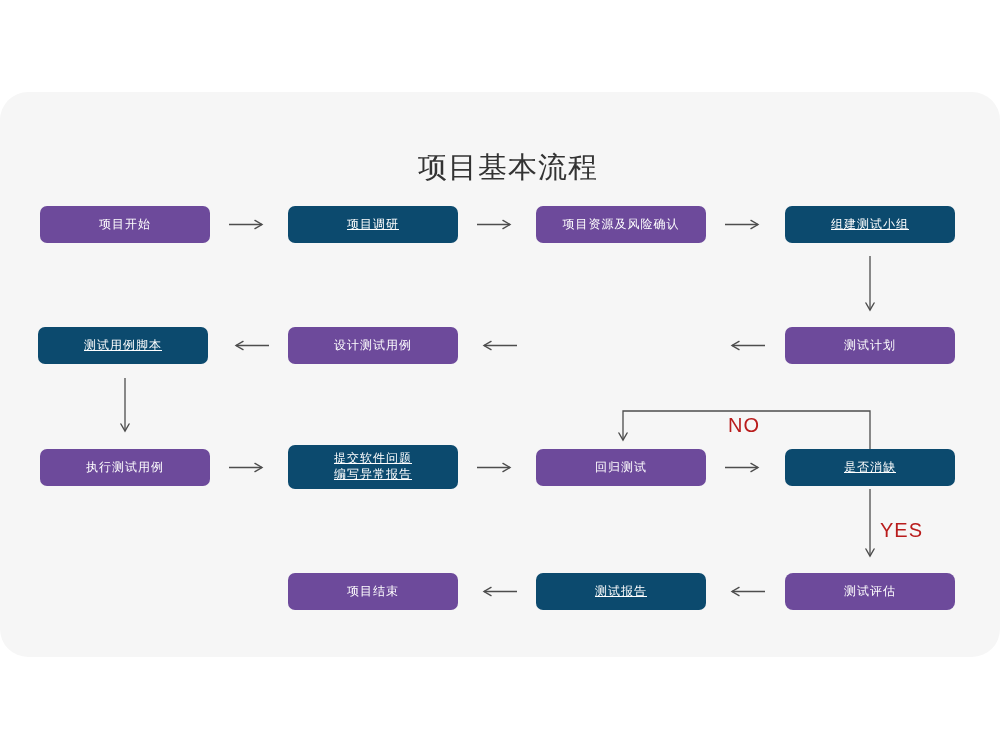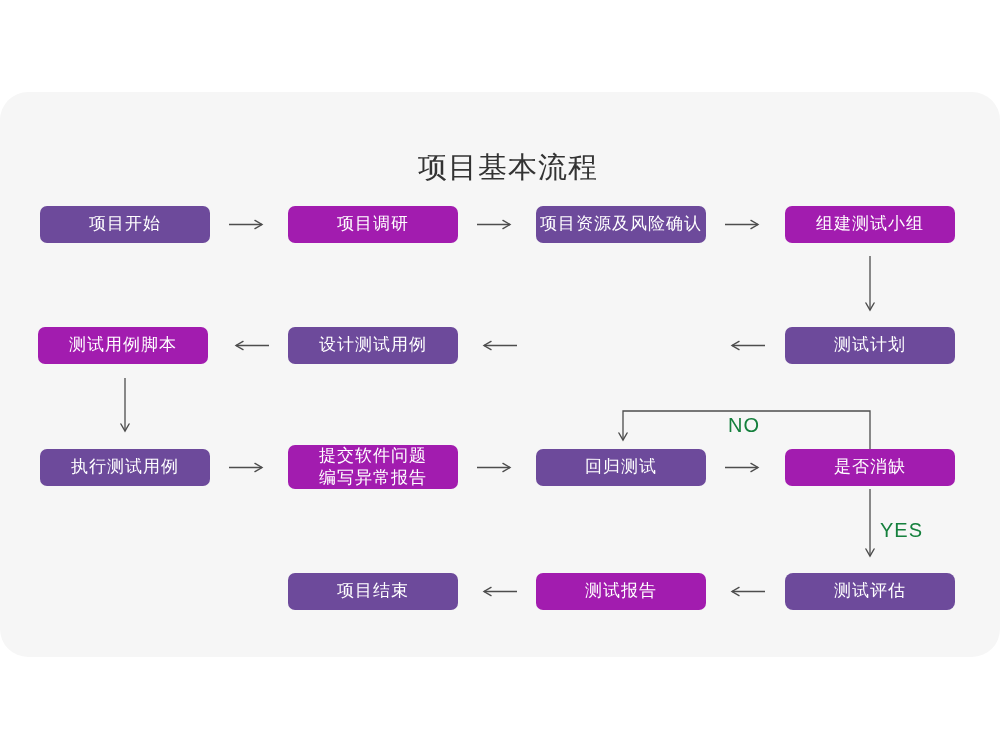--- a/index.html
+++ b/index.html
@@ -39,40 +39,40 @@
   .node {
     position: absolute;
     width: 170px;
     height: 37px;
     border-radius: 7px;
     display: flex;
     align-items: center;
     justify-content: center;
     text-align: center;
     color: #FFFFFF;
-    font-size: 17px;
+    font-size: 12px;
     letter-spacing: 1px;
     white-space: pre-line;
     line-height: 1.32;
     box-sizing: border-box;
   }
   .node.purple { background: #6D4A9B; }
-  .node.gray   { background: #a21caf; }
+  .node.gray   { background: #0c4a6e; text-decoration: underline; }
   .connectors {
     position: absolute;
     left: 0;
     top: 0;
     width: 1000px;
     height: 750px;
     pointer-events: none;
   }
   .edge-label {
     position: absolute;
     font-size: 20px;
-    color: #15803d;
+    color: #b91c1c;
     letter-spacing: 1px;
   }
   .edge-label.no  { left: 726px; top: 414px; width: 36px; text-align: center; }
   .edge-label.yes { left: 880px; top: 519px; }
 </style>
 </head>
 <body>
 
 <div class="canvas">
 

